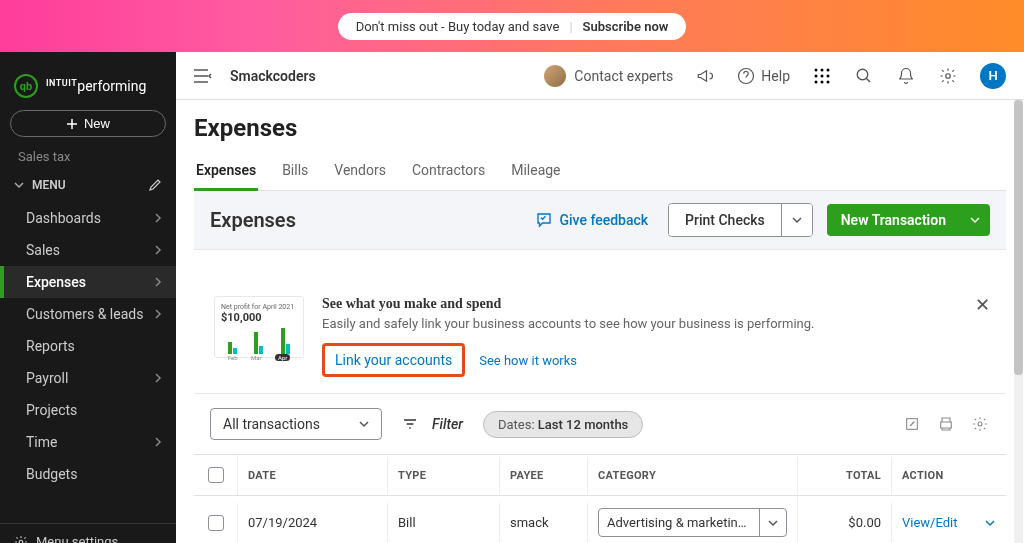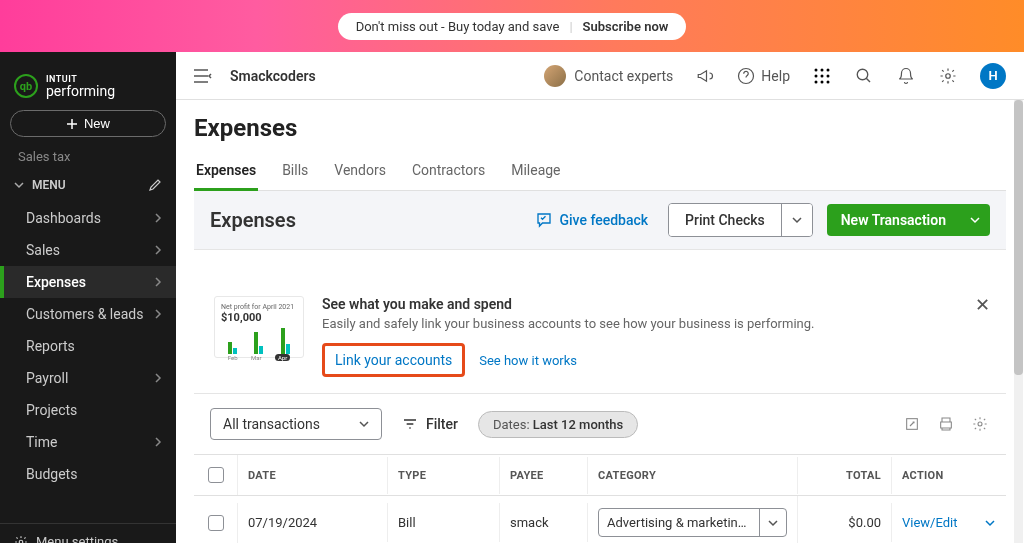--- a/index.html
+++ b/index.html
@@ -12,21 +12,21 @@
 .promo-pill .subscribe { font-weight: 600; }
 
 
 .app { display: flex; height: calc(543px - 36px); }
 .sidebar { width: 176px; background: #191919; color: #b0b0b0; display: flex; flex-direction: column; position: relative; }
 .main { flex: 1; background: #fff; overflow: hidden; display: flex; flex-direction: column; position: relative; }
 
 
 .logo { display: flex; align-items: center; gap: 8px; padding: 14px 14px 12px 14px; color: #fff; margin-top: 8px; }
 .logo-circle { width: 24px; height: 24px; border: 2.5px solid #2ca01c; border-radius: 50%; display: flex; align-items: center; justify-content: center; font-size: 11px; font-weight: 700; color: #2ca01c; }
-.logo-text { display: flex; flex-direction: column; line-height: 1; }
+.logo-text { display: flex; flex-direction: row; line-height: 1; }
 .logo-text .intuit { font-size: 9px; letter-spacing: 0.5px; color: #fff; font-weight: 600; }
 .logo-text .qb { font-size: 14px; color: #fff; font-weight: 400; }
 
 
 .new-btn-wrap { padding: 0 10px 8px 10px; }
 .new-btn { width: 100%; background: #191919; border: 1px solid #6b6b6b; color: #fff; border-radius: 18px; padding: 5px 0; display: flex; align-items: center; justify-content: center; gap: 6px; cursor: pointer; font-size: 13px; }
 
 
 .nav-scroll { flex: 1; overflow: hidden; }
 .nav-truncated { padding: 4px 18px; color: #888; font-size: 13px; }
@@ -72,31 +72,31 @@
 .link-banner { display: flex; align-items: flex-start; padding: 16px 20px; border-bottom: 1px solid #e5e5e5; position: relative; margin-top: 30px; }
 .link-chart { width: 90px; height: 62px; border: 1px solid #e8e8e8; border-radius: 3px; margin-right: 18px; padding: 6px; display: flex; flex-direction: column; }
 .link-chart .caption { font-size: 7px; color: #666; }
 .link-chart .amount { font-size: 11px; font-weight: 700; }
 .link-chart-bars { flex: 1; display: flex; align-items: flex-end; justify-content: space-around; gap: 4px; padding-top: 4px; }
 .mini-bar-group { display: flex; align-items: flex-end; gap: 1px; }
 .mini-bar { width: 4px; background: #2ca01c; }
 .mini-bar.teal { background: #00c1bf; }
 .mini-labels { display: flex; justify-content: space-around; font-size: 6px; color: #888; }
 .mini-labels .apr { background: #333; color: #fff; border-radius: 6px; padding: 0 3px; }
-.link-text .title { font-weight: 600; color: #333; margin-bottom: 4px; }
+.link-text .title { font-weight: 600; color: #333; margin-bottom: 4px; font-family: Liberation Serif, serif; }
 .link-text .desc { color: #666; font-size: 13px; margin-bottom: 12px; }
 .link-actions { display: flex; align-items: center; gap: 14px; }
 .link-cta { color: #0077c5; cursor: pointer; padding: 6px 10px; border: 3px solid #e64a19; border-radius: 4px; font-size: 14px; }
 .see-how { color: #0077c5; cursor: pointer; font-size: 13px; }
 .link-close { position: absolute; right: 16px; top: 14px; cursor: pointer; color: #555; font-size: 18px; }
 
 
 .filters-row { display: flex; align-items: center; padding: 14px 16px; gap: 20px; }
 .select-box { border: 1px solid #8d9096; border-radius: 4px; padding: 7px 12px; width: 172px; display: flex; align-items: center; justify-content: space-between; cursor: pointer; background: #fff; font-size: 14px; }
-.filter-btn { display: flex; align-items: center; gap: 8px; cursor: pointer; font-weight: 500; }
+.filter-btn { display: flex; align-items: center; gap: 14px; cursor: pointer; font-weight: 500; font-style: italic; }
 .date-pill { background: #e6e6e6; border: 1px solid #bbb; border-radius: 14px; padding: 5px 14px; font-size: 13px; color: #555; cursor: pointer; }
 .date-pill b { color: #333; font-weight: 500; }
 .filters-spacer { flex: 1; }
 .row-icons { display: flex; gap: 14px; color: #888; }
 
 
 .table { border-top: 1px solid #e0e0e0; font-size: 13px; }
 .trow { display: flex; align-items: center; border-bottom: 1px solid #e0e0e0; }
 .thead .tcell { font-size: 11px; font-weight: 700; color: #555; letter-spacing: 0.3px; padding: 12px 10px; }
 .tcell { padding: 12px 10px; border-right: 1px solid #eee; }

